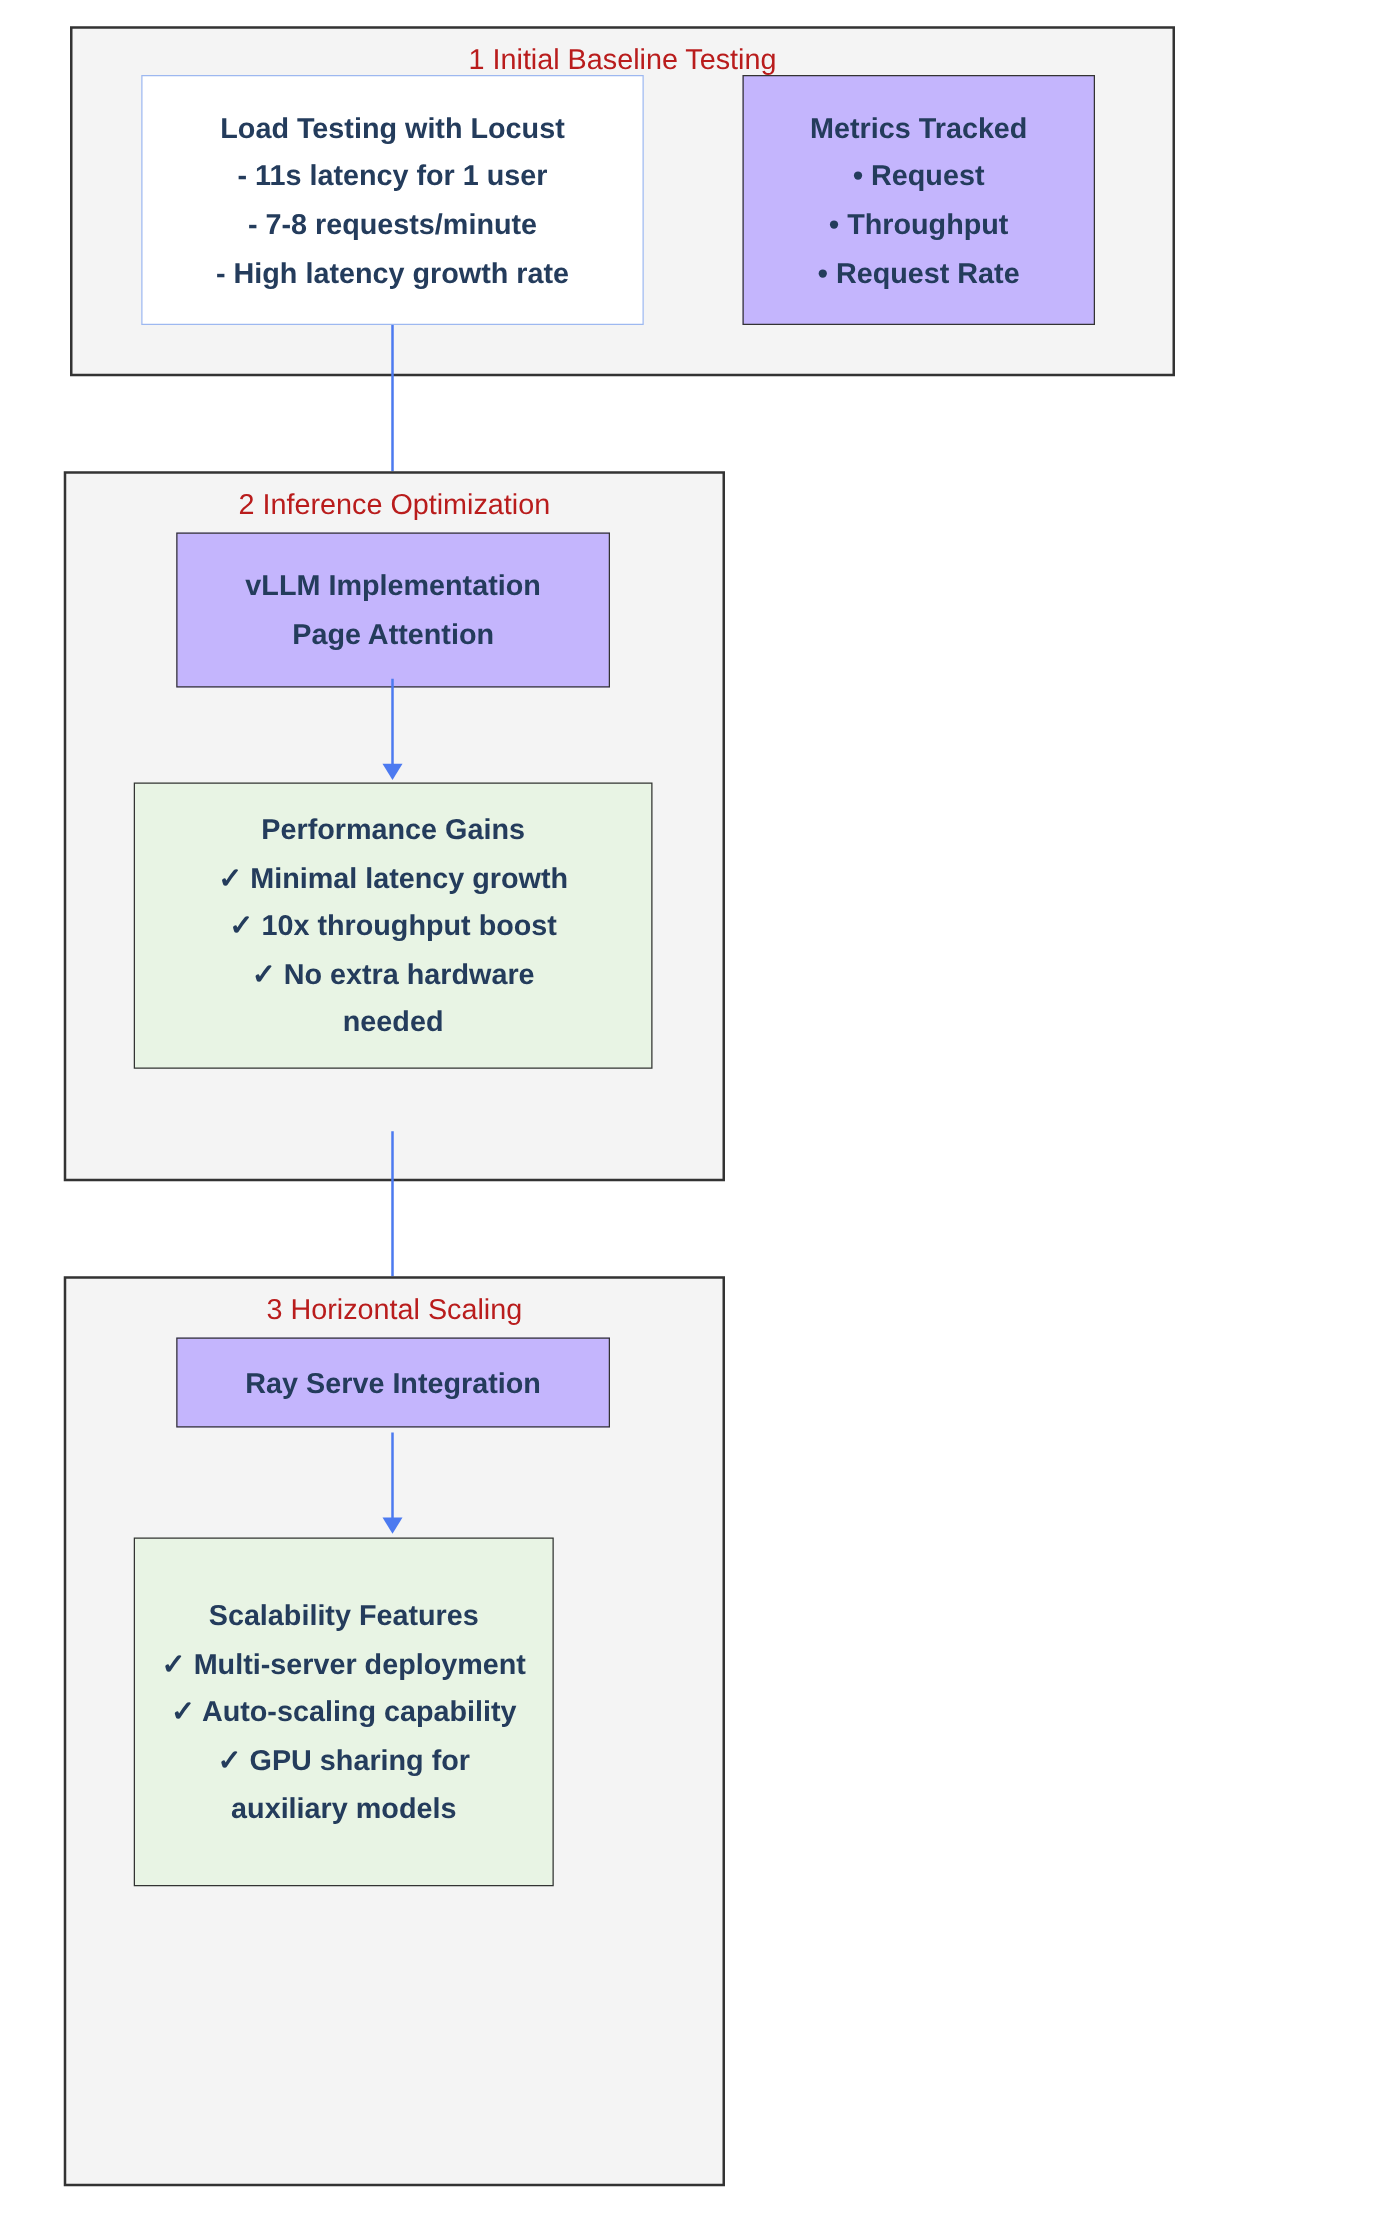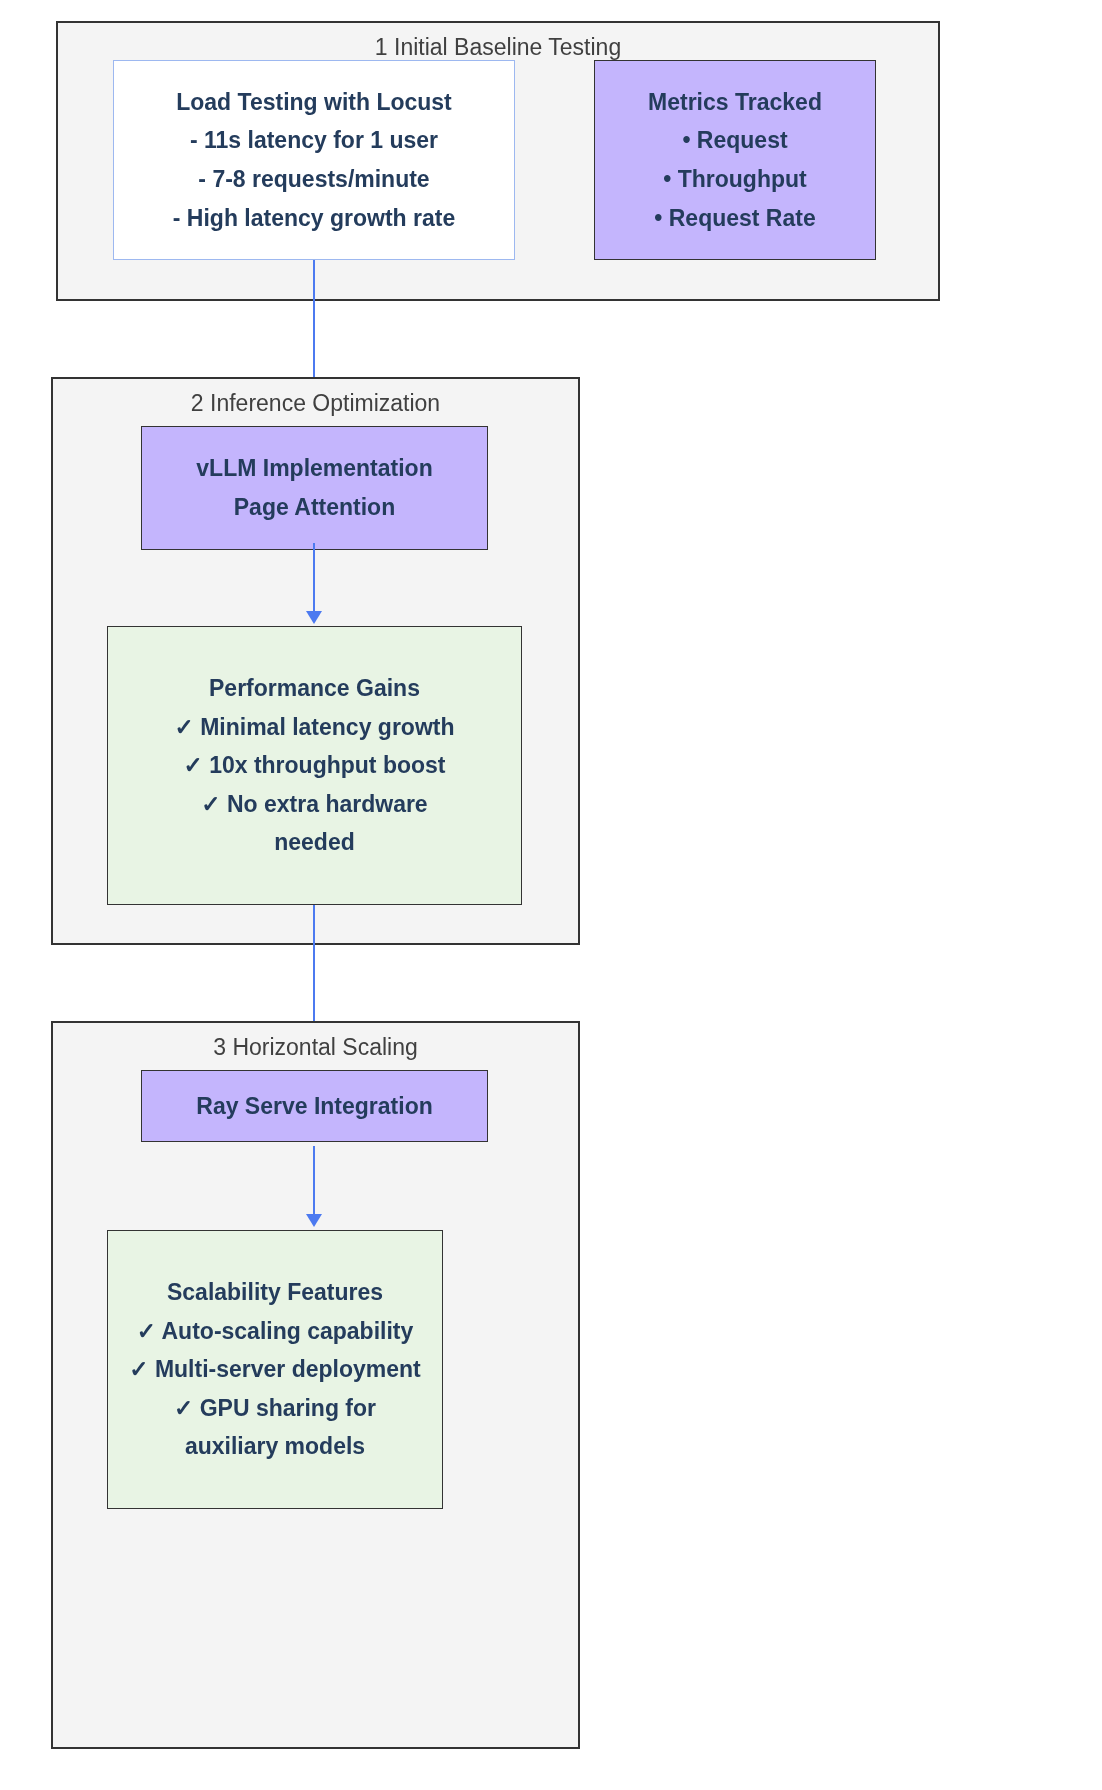--- a/index.html
+++ b/index.html
@@ -29,21 +29,21 @@
     border: 2px solid #333333;
     box-sizing: border-box;
   }
   .cluster-title {
     position: absolute;
     top: 10px;
     left: 0;
     width: 100%;
     text-align: center;
     font-size: 23px;
-    color: #404040;
+    color: #b91c1c;
     line-height: 1.25;
     white-space: nowrap;
   }
 
   
   .node {
     position: absolute;
     box-sizing: border-box;
     display: flex;
     flex-direction: column;
@@ -115,21 +115,21 @@
   </div>
 
   <div class="node node-blue" style="left:141px; top:426px; width:347px; height:124px;">
     <span class="line">vLLM Implementation</span>
     <span class="line">Page Attention</span>
   </div>
 
   <div class="edge-line" style="left:313px; top:543px; height:72px;"></div>
   <div class="edge-head" style="left:306px; top:611px;"></div>
 
-  <div class="node node-green" style="left:107px; top:626px; width:415px; height:279px;">
+  <div class="node node-green" style="left:107px; top:626px; width:415px; height:229px;">
     <span class="line">Performance Gains</span>
     <span class="line">✓ Minimal latency growth</span>
     <span class="line">✓ 10x throughput boost</span>
     <span class="line">✓ No extra hardware</span>
     <span class="line">needed</span>
   </div>
 
   <div class="edge-line" style="left:313px; top:905px; height:157px;"></div>
   <div class="edge-head" style="left:306px; top:1058px;"></div>
 
@@ -139,19 +139,19 @@
 
   <div class="node node-blue" style="left:141px; top:1070px; width:347px; height:72px;">
     <span class="line">Ray Serve Integration</span>
   </div>
 
   <div class="edge-line" style="left:313px; top:1146px; height:72px;"></div>
   <div class="edge-head" style="left:306px; top:1214px;"></div>
 
   <div class="node node-green" style="left:107px; top:1230px; width:336px; height:279px;">
     <span class="line">Scalability Features</span>
+    <span class="line">✓ Multi-server deployment</span>
     <span class="line">✓ Auto-scaling capability</span>
-    <span class="line">✓ Multi-server deployment</span>
     <span class="line">✓ GPU sharing for</span>
     <span class="line">auxiliary models</span>
   </div>
 
 </div>
 
 </body></html>

